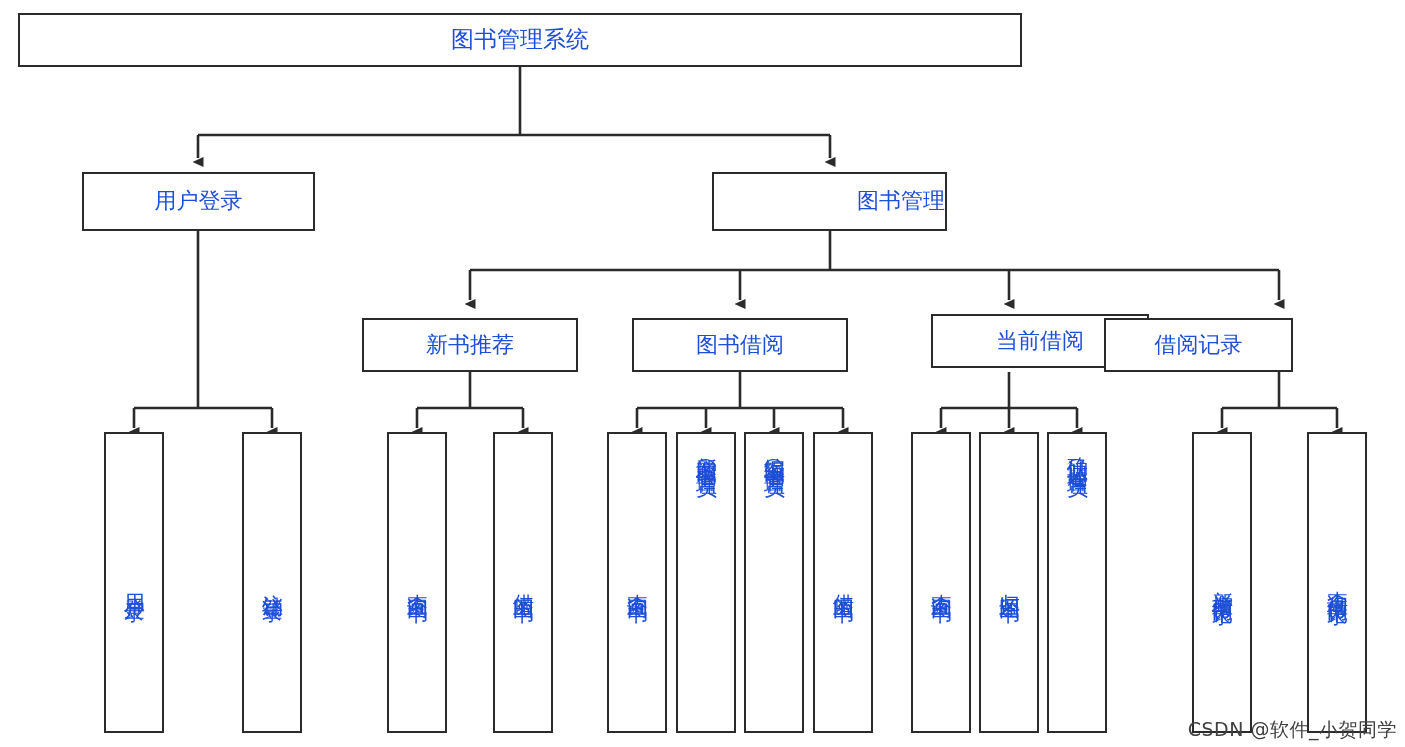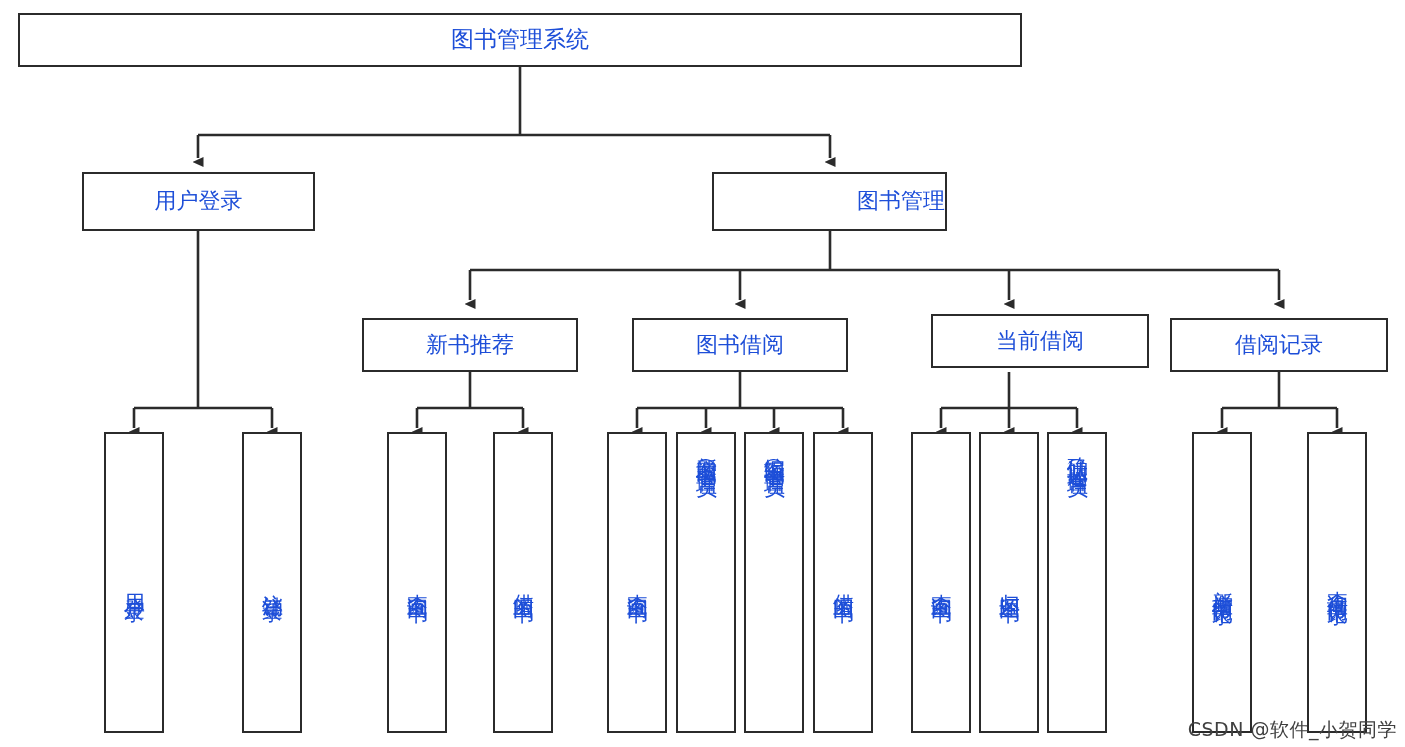--- a/index.html
+++ b/index.html
@@ -151,21 +151,21 @@
 
   <div class="node level3" style="left:362px; top:318px; width:216px; height:54px;">
     <span class="node-label">新书推荐</span>
   </div>
   <div class="node level3" style="left:632px; top:318px; width:216px; height:54px;">
     <span class="node-label">图书借阅</span>
   </div>
   <div class="node level3" style="left:900px; top:314px; width:218px; height:54px;margin-left:31px;">
     <span class="node-label">当前借阅</span>
   </div>
-  <div class="node level3" style="left:1170px; top:318px; width:218px; height:54px;">
+  <div class="node level3" style="left:1104px; top:318px; width:189px; height:54px;">
     <span class="node-label">借阅记录</span>
   </div>
 
   <div class="node leaf" style="left:104px; top:432px; width:60px; height:301px;">
     <div class="leaf-inner">
       <span class="node-label">用户登录</span>
     </div>
   </div>
   <div class="node leaf" style="left:242px; top:432px; width:60px; height:301px;">
     <div class="leaf-inner">

